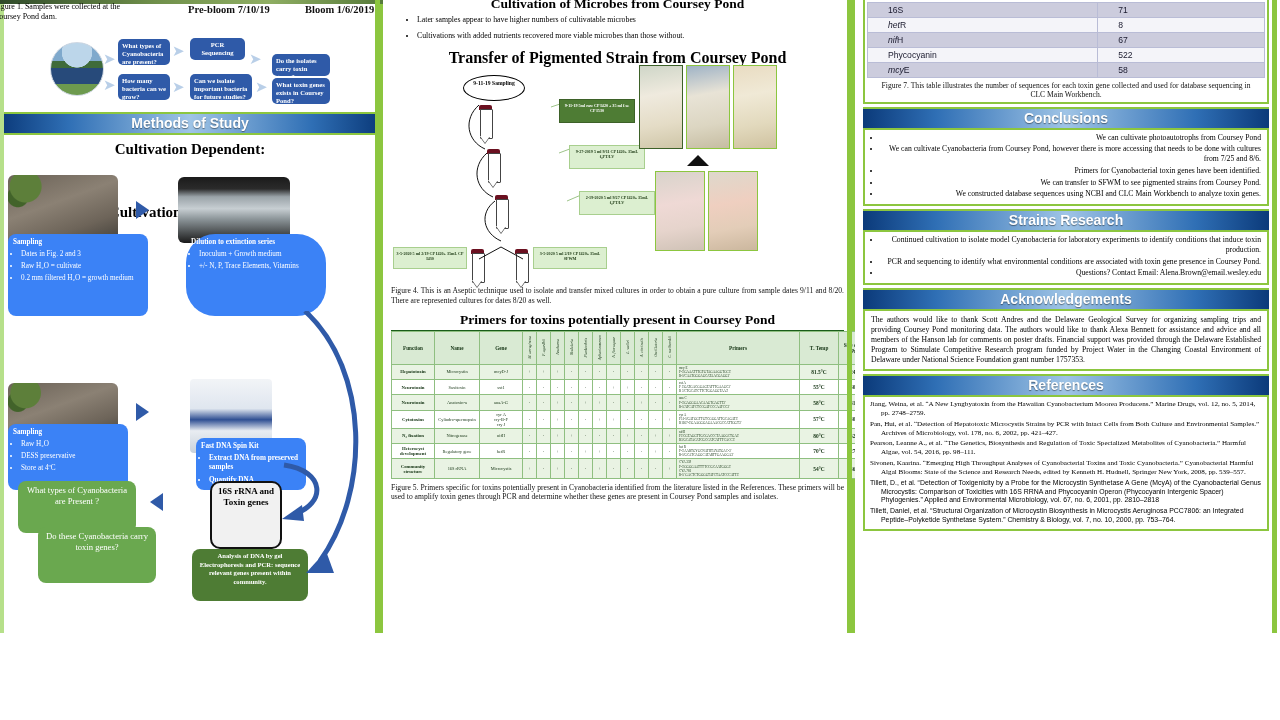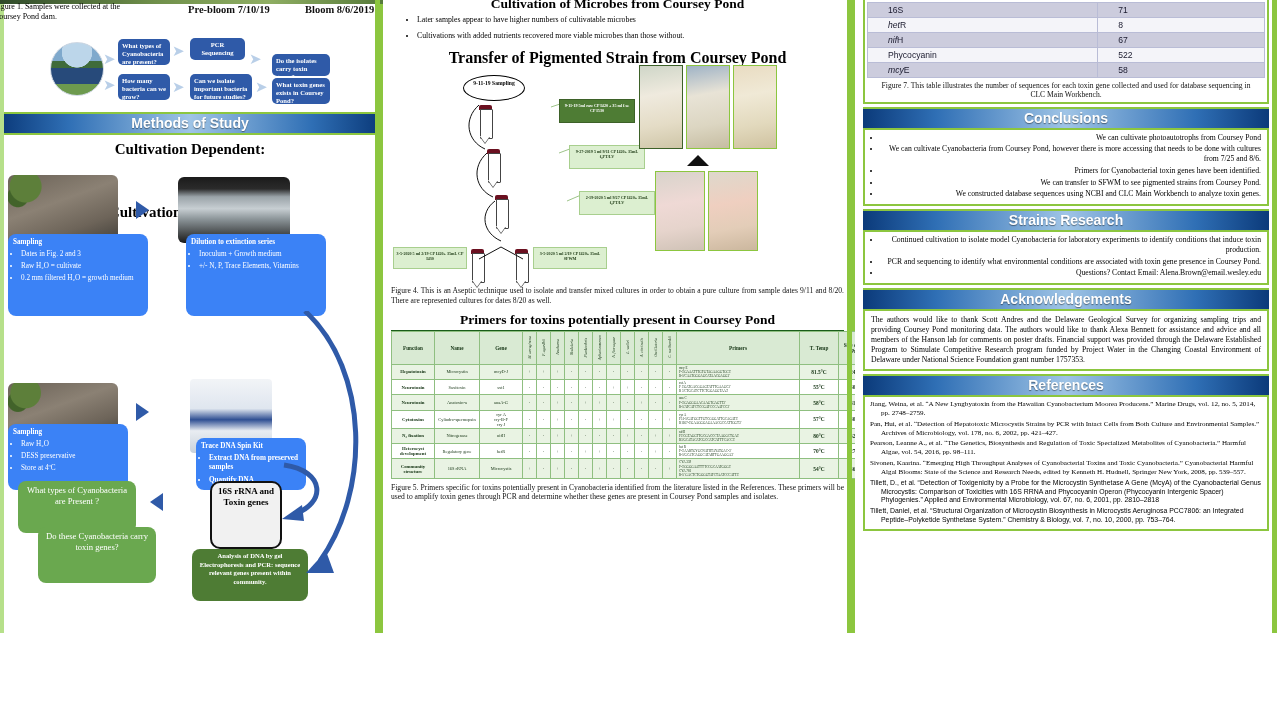--- a/index.html
+++ b/index.html
@@ -115,21 +115,21 @@
 
 <div class="poster">
 
   <div class="col col1">
     <div class="edgeL"></div>
 
     <div style="position:relative;height:112px;">
       <div style="position:absolute;left:0;top:-8px;width:383px;height:12px;background:linear-gradient(90deg,#2f4a2a,#6f8f4a 40%,#8fae63 70%,#567a3a);"></div>
       <div class="fig1cap">Figure 1. Samples were collected at the Coursey Pond dam.</div>
       <div class="bloomlbl" style="left:188px;top:4px;">Pre-bloom 7/10/19</div>
-      <div class="bloomlbl" style="left:305px;top:4px;">Bloom 8/6/2019</div>
+      <div class="bloomlbl" style="left:305px;top:4px;">Bloom 1/6/2019</div>
 
       <div style="position:absolute;left:50px;top:42px;">
           <div class="flowimg"></div>
         </div>
       <div class="arrowR" style="left:103px;top:52px;">➤</div>
       <div class="arrowR" style="left:103px;top:78px;">➤</div>
       <div class="bbox" style="left:118px;top:39px;width:52px;height:26px;">What types of Cyanobacteria are present?</div>
       <div class="bbox" style="left:118px;top:74px;width:52px;height:26px;">How many bacteria can we grow?</div>
       <div class="arrowR" style="left:172px;top:44px;">➤</div>
       <div class="arrowR" style="left:172px;top:80px;">➤</div>
@@ -157,21 +157,21 @@
         </div>
 
       <div class="cbox" style="left:8px;top:93px;width:140px;height:82px;">
         <div class="t">Sampling</div>
         <ul>
           <li>Dates in Fig. 2 and 3</li>
           <li>Raw H₂O  = cultivate</li>
           <li>0.2 mm filtered H₂O = growth medium</li>
         </ul>
       </div>
-      <div class="cbox" style="left:186px;top:93px;width:140px;height:82px;">
+      <div class="cbox" style="left:186px;top:93px;width:140px;height:82px;border-radius:29px;">
         <div class="t">Dilution to extinction series</div>
         <ul>
           <li>Inoculum + Growth medium</li>
           <li>+/- N, P, Trace Elements, Vitamins</li>
         </ul>
       </div>
 
       <div class="sub" style="margin-top:46px;">Cultivation Independent:</div>
       <div style="position:absolute;left:8px;top:242px;">
           <div class="photoA leaf" style="height:62px;"></div>
@@ -185,21 +185,21 @@
 
       <div class="cbox" style="left:8px;top:283px;width:120px;height:66px;">
         <div class="t">Sampling</div>
         <ul>
           <li>Raw H₂O</li>
           <li>DESS preservative</li>
           <li>Store at 4ºC</li>
         </ul>
       </div>
       <div class="cbox" style="left:196px;top:297px;width:110px;height:52px;font-weight:bold;">
-        <div class="t">Trace DNA Spin Kit</div>
+        <div class="t">Fast DNA Spin Kit</div>
         <ul>
           <li>Extract DNA from preserved samples</li>
           <li>Quantify DNA</li>
         </ul>
       </div>
 
       <div class="kbox" style="left:210px;top:340px;width:72px;height:68px;">16S rRNA and Toxin genes</div>
       <div class="gdark" style="left:192px;top:408px;width:116px;height:52px;">Analysis of DNA by gel Electrophoresis and PCR: sequence relevant  genes present within community.</div>
 
       <div class="gbox" style="left:18px;top:340px;width:118px;height:52px;">What types of Cyanobacteria are Present ?</div>

